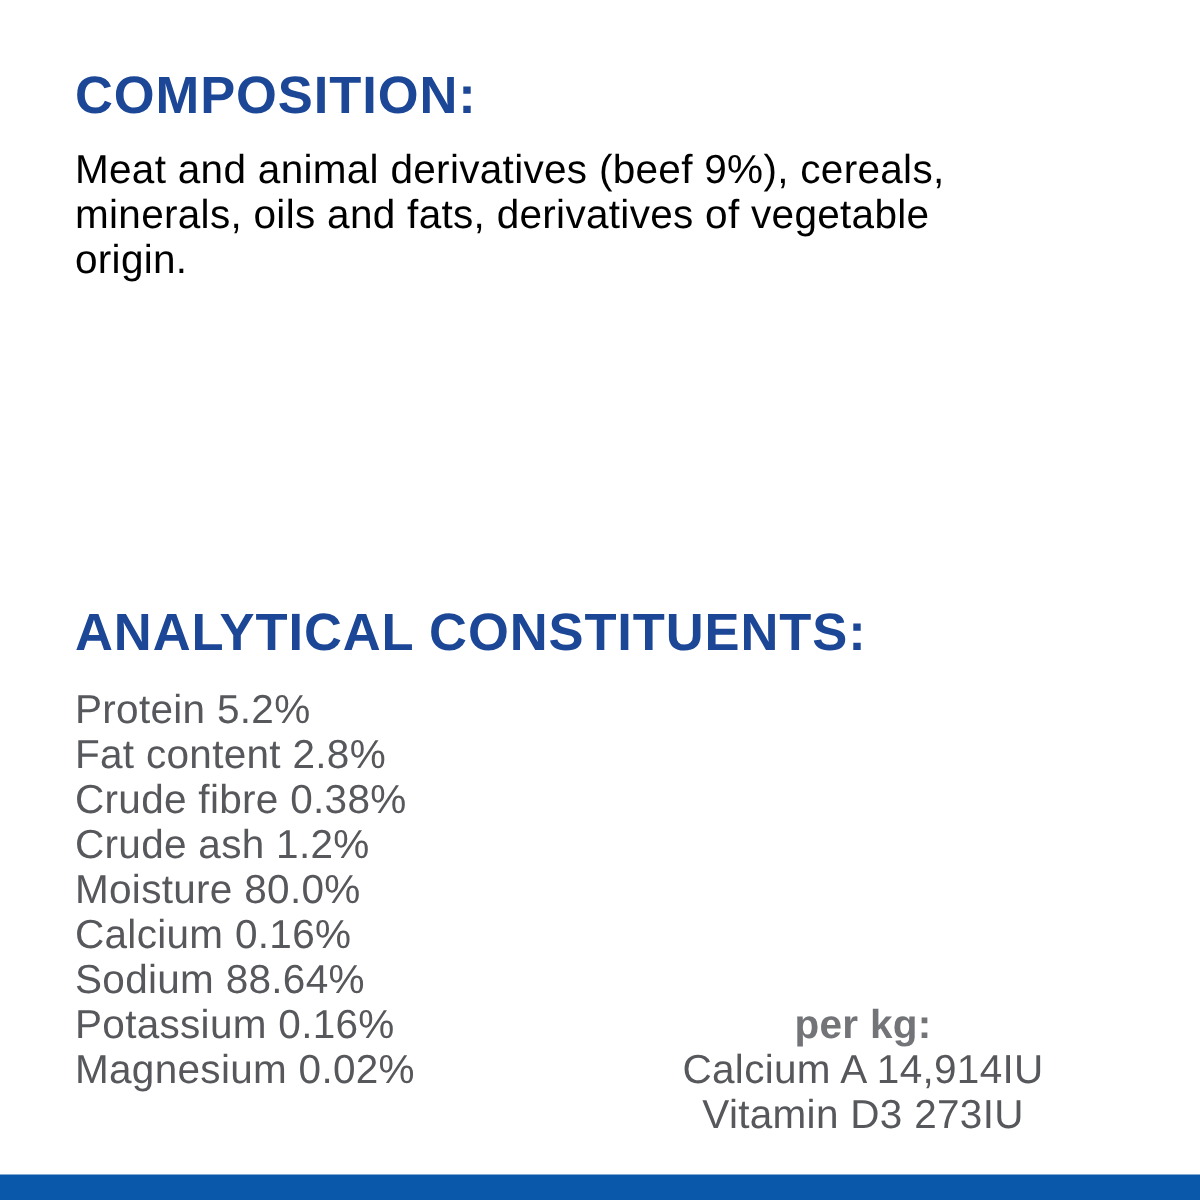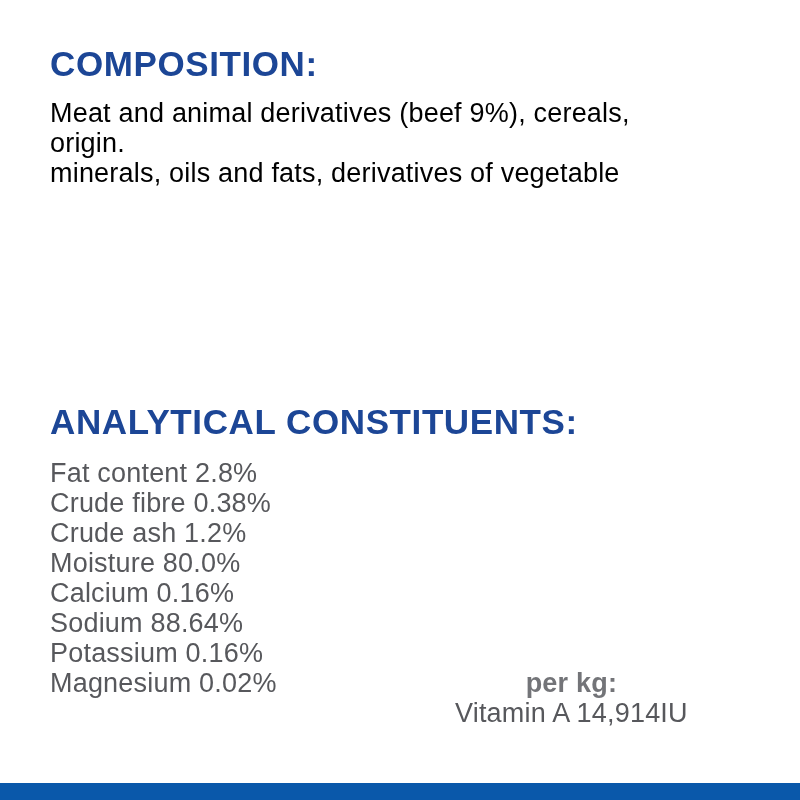--- a/index.html
+++ b/index.html
@@ -77,35 +77,37 @@
     background: #0a58aa;
   }
 </style>
 </head>
 <body>
 
 <h1 id="composition-heading" class="section-heading">COMPOSITION:</h1>
 
 <div class="body-text">
   <div class="line">Meat and animal derivatives (beef 9%), cereals,</div>
+  <div class="line">minerals, oils and fats, derivatives of vegetable</div>
   <div class="line">origin.</div>
-  <div class="line">minerals, oils and fats, derivatives of vegetable</div>
 </div>
 
 <h2 id="analytical-heading" class="section-heading">ANALYTICAL CONSTITUENTS:</h2>
 
 <div class="constituents-list">
+  <div class="row">Protein 5.2%</div>
   <div class="row">Fat content 2.8%</div>
   <div class="row">Crude fibre 0.38%</div>
   <div class="row">Crude ash 1.2%</div>
   <div class="row">Moisture 80.0%</div>
   <div class="row">Calcium 0.16%</div>
   <div class="row">Sodium 88.64%</div>
   <div class="row">Potassium 0.16%</div>
   <div class="row">Magnesium 0.02%</div>
 </div>
 
 <div class="per-kg-block">
   <div class="per-kg-heading">per kg:</div>
-  <div class="row">Vitamin A 14,914IU</div>
+  <div class="row">Calcium A 14,914IU</div>
+  <div class="row">Vitamin D3 273IU</div>
 </div>
 
 <div class="bottom-bar"></div>
 
 </body></html>

